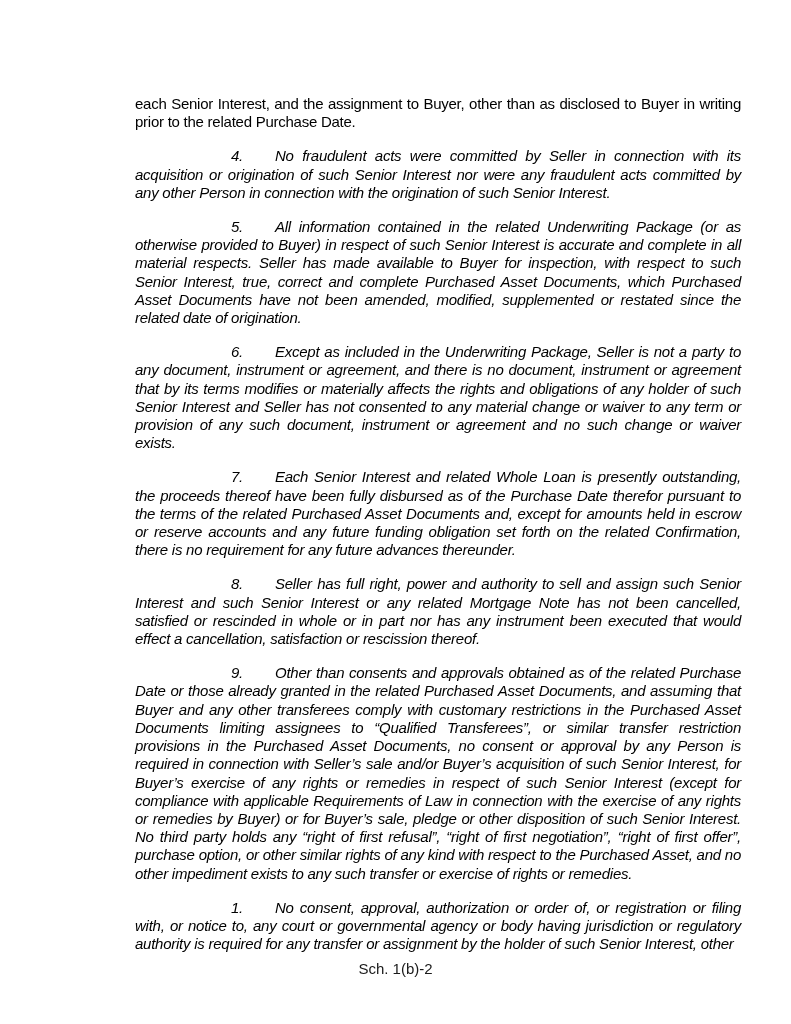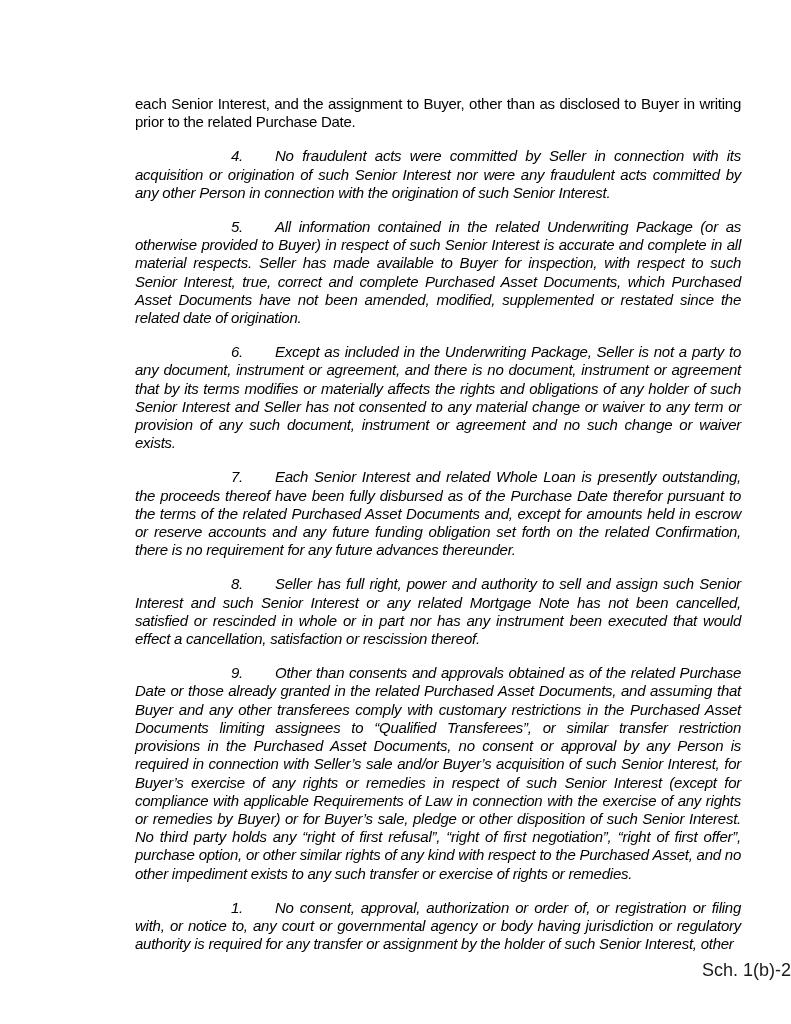--- a/index.html
+++ b/index.html
@@ -9,23 +9,23 @@
       font-family: "Liberation Sans", sans-serif;
       font-size: 15px; line-height: 18.2px; color: #000000;
       letter-spacing: -0.25px;
       margin-left: 41px;
     }
     .para { text-align: justify; margin: 0 0 16px 0; }
     .para.numbered { text-indent: 96px; font-style: italic; }
     .para .num { display: inline-block; width: 44px; text-indent: 0; }
     .footer {
       position: absolute; left: 0; width: 791px; top: 960px;
-      text-align: right;
+      text-align: center;
       font-family: "Liberation Sans", sans-serif;
-      font-size: 18px; color: #1a1a1a;
+      font-size: 15px; color: #1a1a1a;
     }
   </style>
 </head>
 <body>
 
 <div class="page">
   <p class="para">each Senior Interest, and the assignment to Buyer, other than as disclosed to Buyer in writing prior to the related Purchase Date.</p>
 
   <p class="para numbered"><span class="num">4.</span><span>No fraudulent acts were committed by Seller in connection with its acquisition or origination of such Senior Interest nor were any fraudulent acts committed by any other Person in connection with the origination of such Senior Interest.</span></p>
 

